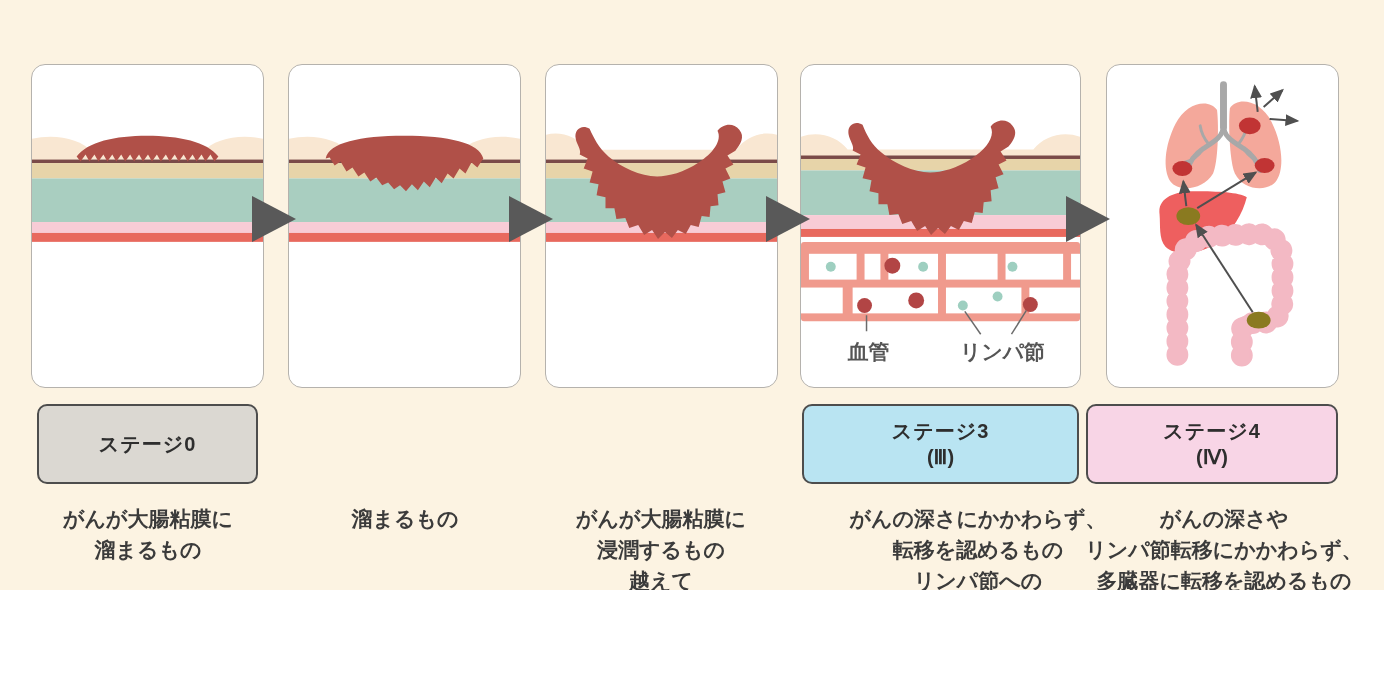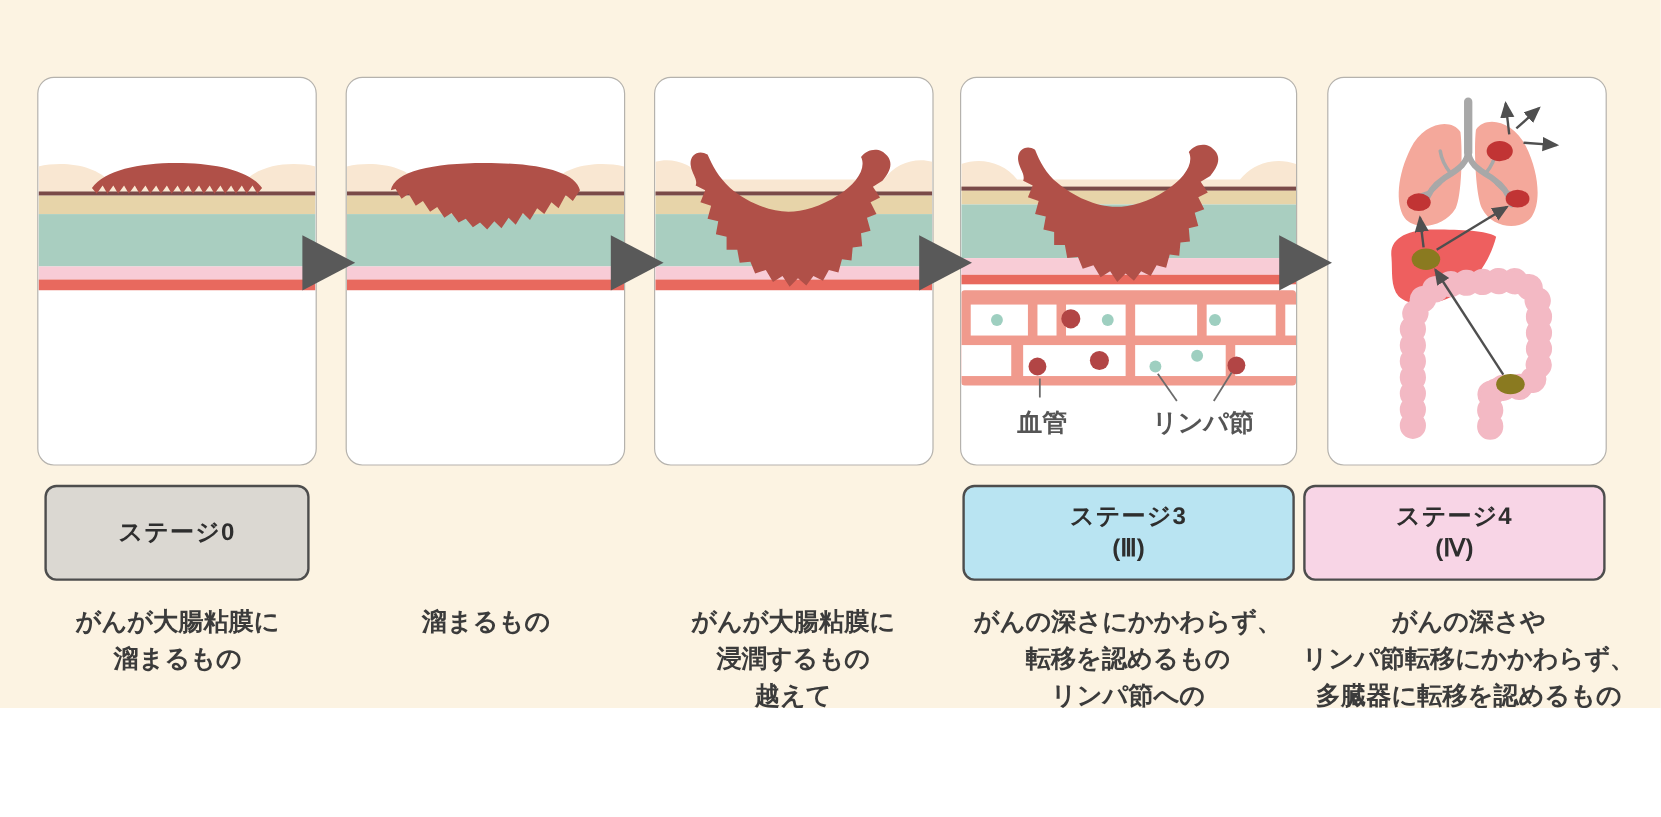--- a/index.html
+++ b/index.html
@@ -224,21 +224,21 @@
   </div>
   <div class="desc" style="left:274px;width:262px;">
     <div class="desc-line">溜まるもの</div>
 
   </div>
   <div class="desc" style="left:529px;width:264px;">
     <div class="desc-line">がんが大腸粘膜に</div>
     <div class="desc-line">浸潤するもの</div>
     <div class="desc-line">越えて</div>
   </div>
-  <div class="desc" style="left:790px;width:300px;">
+  <div class="desc" style="left:828px;width:300px;">
     <div class="desc-line">がんの深さにかかわらず、</div>
     <div class="desc-line">転移を認めるもの</div>
     <div class="desc-line">リンパ節への</div>
   </div>
   <div class="desc" style="left:1060px;width:328px;">
     <div class="desc-line">がんの深さや</div>
     <div class="desc-line">リンパ節転移にかかわらず、</div>
     <div class="desc-line">多臓器に転移を認めるもの</div>
   </div>
 

